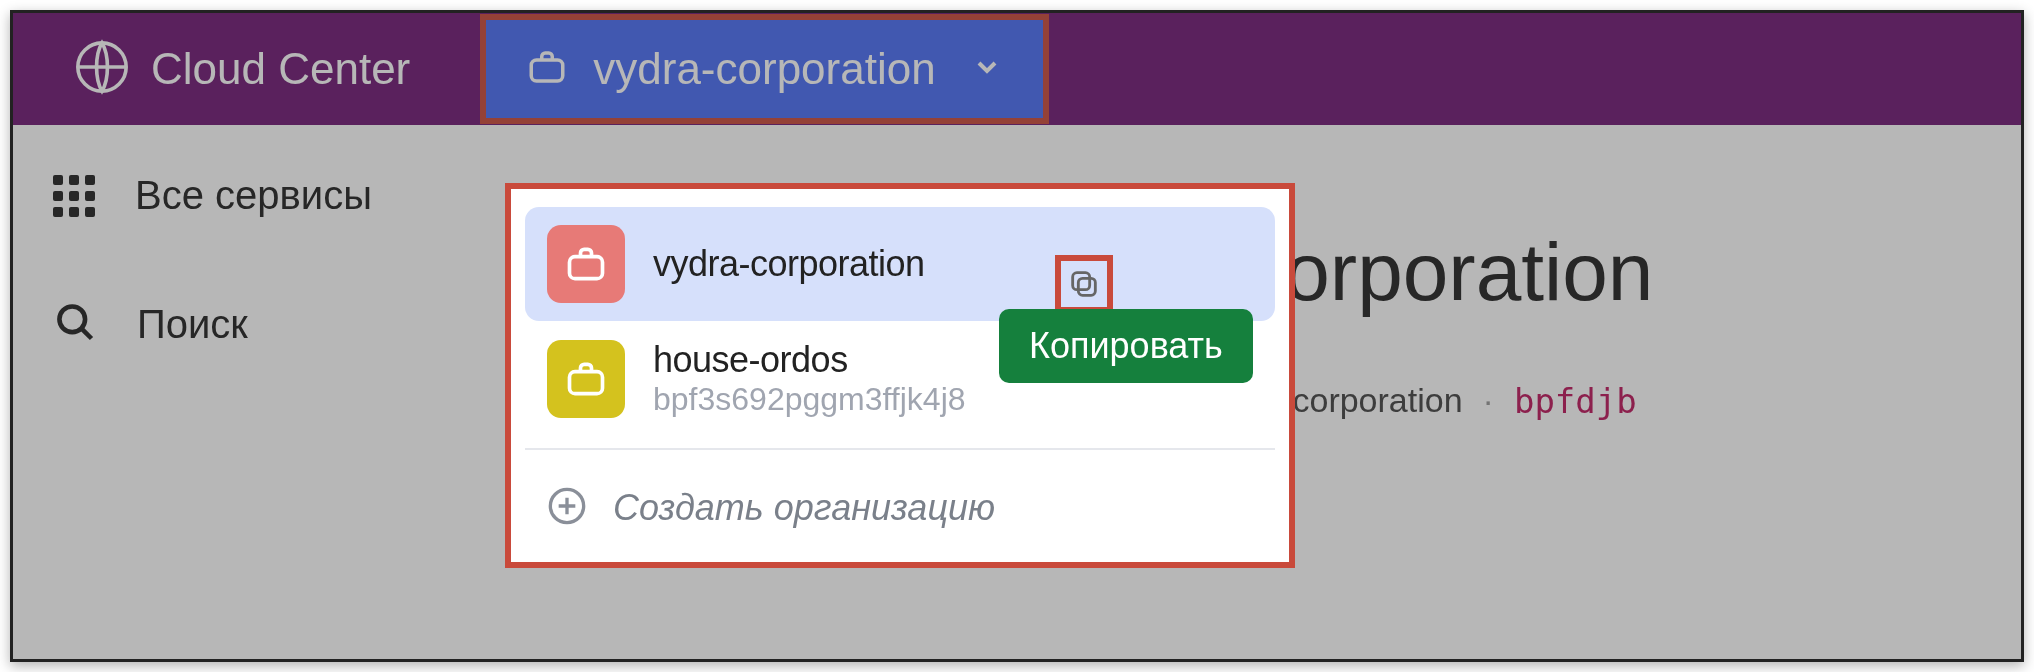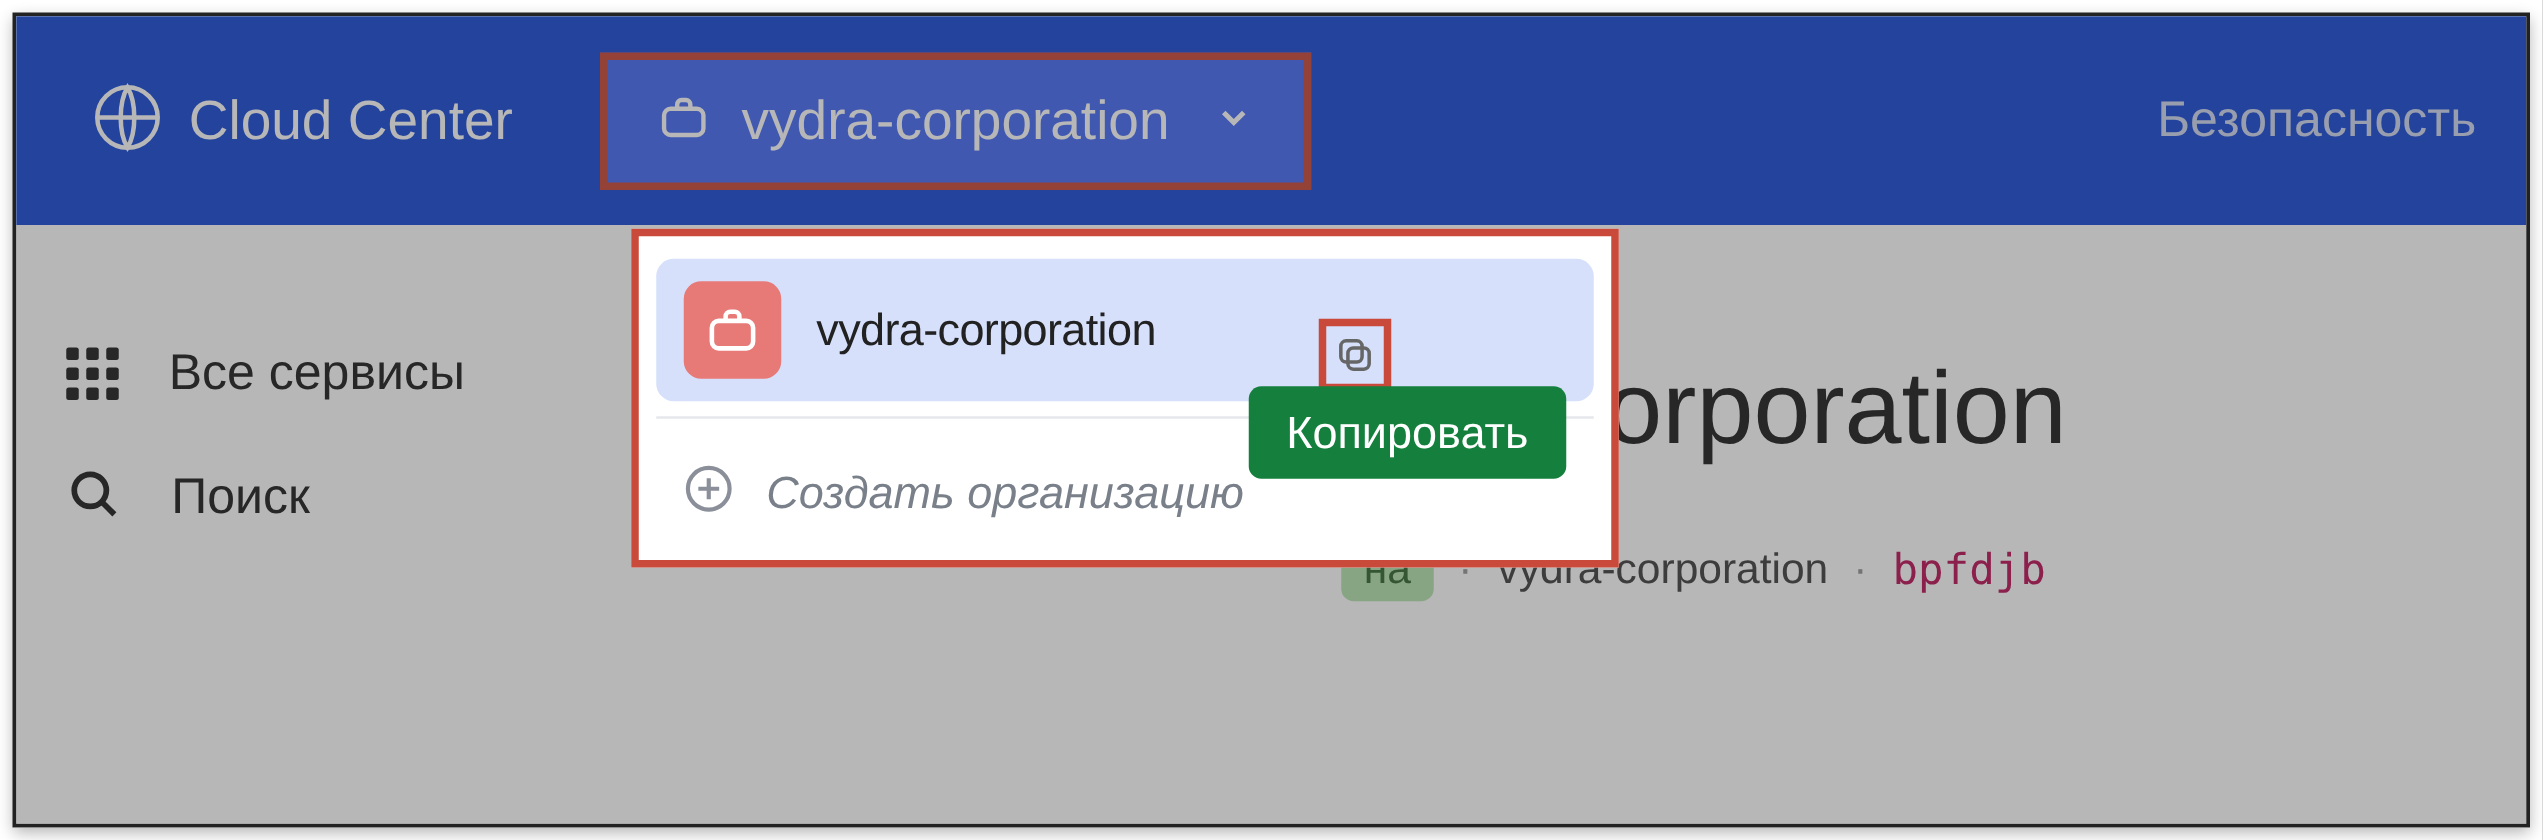--- a/index.html
+++ b/index.html
@@ -22,22 +22,22 @@
       overflow: hidden;
     }
     .overlay-dim {
       position: absolute;
       inset: 0;
       background: rgba(50, 50, 50, 0.35);
       z-index: 5;
       pointer-events: none;
     }
     .header {
-      height: 167px;
-      background: #1d4ed8;
+      height: 112px;
+      background: #701a75;
       display: flex;
       align-items: center;
       padding: 0 40px 0 60px;
       position: relative;
       z-index: 1;
       text-align: right;
     }
     .logo {
       display: flex;
       align-items: center;
@@ -78,24 +78,24 @@
       color: #d0d9f0;
       font-size: 40px;
       font-weight: 400;
     }
     .body-area {
       display: flex;
       height: calc(100% - 130px);
     }
     .sidebar {
       width: 480px;
-      padding: 96px 40px;
+      padding: 48px 40px;
       display: flex;
       flex-direction: column;
-      gap: 52px;
+      gap: 82px;
     }
     .sidebar-item {
       display: flex;
       align-items: center;
       gap: 40px;
       color: #333;
     }
     .sidebar-item-icon svg { width: 44px; height: 44px; }
     .sidebar-item-label { font-size: 40px; color: #222; }
     .grid-icon {
@@ -240,21 +240,20 @@
       </span>
       <span class="org-selector-text">vydra-corporation</span>
       <span class="chevron">
         <svg viewBox="0 0 24 24" fill="none" stroke="#fff" stroke-width="3">
           <path d="M6 9 l6 6 l6 -6"></path>
         </svg>
       </span>
     </div>
 
     <div class="nav-links">
-      <span class="nav-link">Безопасность</span>
     </div>
   </div>
 
   <div class="body-area">
     <div class="sidebar">
       <div class="sidebar-item">
         <span class="sidebar-item-icon">
           <span class="grid-icon">
               <span></span>
               <span></span>
@@ -304,20 +303,32 @@
         <span class="dd-name">vydra-corporation</span>
       </div>
       <div class="copy-wrapper">
         <svg viewBox="0 0 24 24" fill="none" stroke="#666" stroke-width="2">
           <rect x="8" y="8" width="12" height="12" rx="3"></rect>
           <rect x="4" y="4" width="12" height="12" rx="3"></rect>
         </svg>
       </div>
     </div>
 
+    <div class="dd-item">
+      <div class="dd-org-icon yellow">
+        <svg viewBox="0 0 24 24" fill="none" stroke="#fff" stroke-width="2">
+          <rect x="3" y="8" width="18" height="12" rx="3"></rect>
+          <path d="M9 8 V6 a2 2 0 0 1 2-2 h2 a2 2 0 0 1 2 2 v2"></path>
+        </svg>
+      </div>
+      <div class="dd-text">
+        <span class="dd-name">house-ordos</span>
+        <span class="dd-id">bpf3s692pggm3ffjk4j8</span>
+      </div>
+    </div>
 
     <div class="dd-divider"></div>
 
     <div class="dd-create">
       <span>
         <svg viewBox="0 0 24 24" fill="none" stroke="#8a8f99" stroke-width="2">
           <circle cx="12" cy="12" r="10"></circle>
           <path d="M12 7 v10 M7 12 h10"></path>
         </svg>
       </span>

